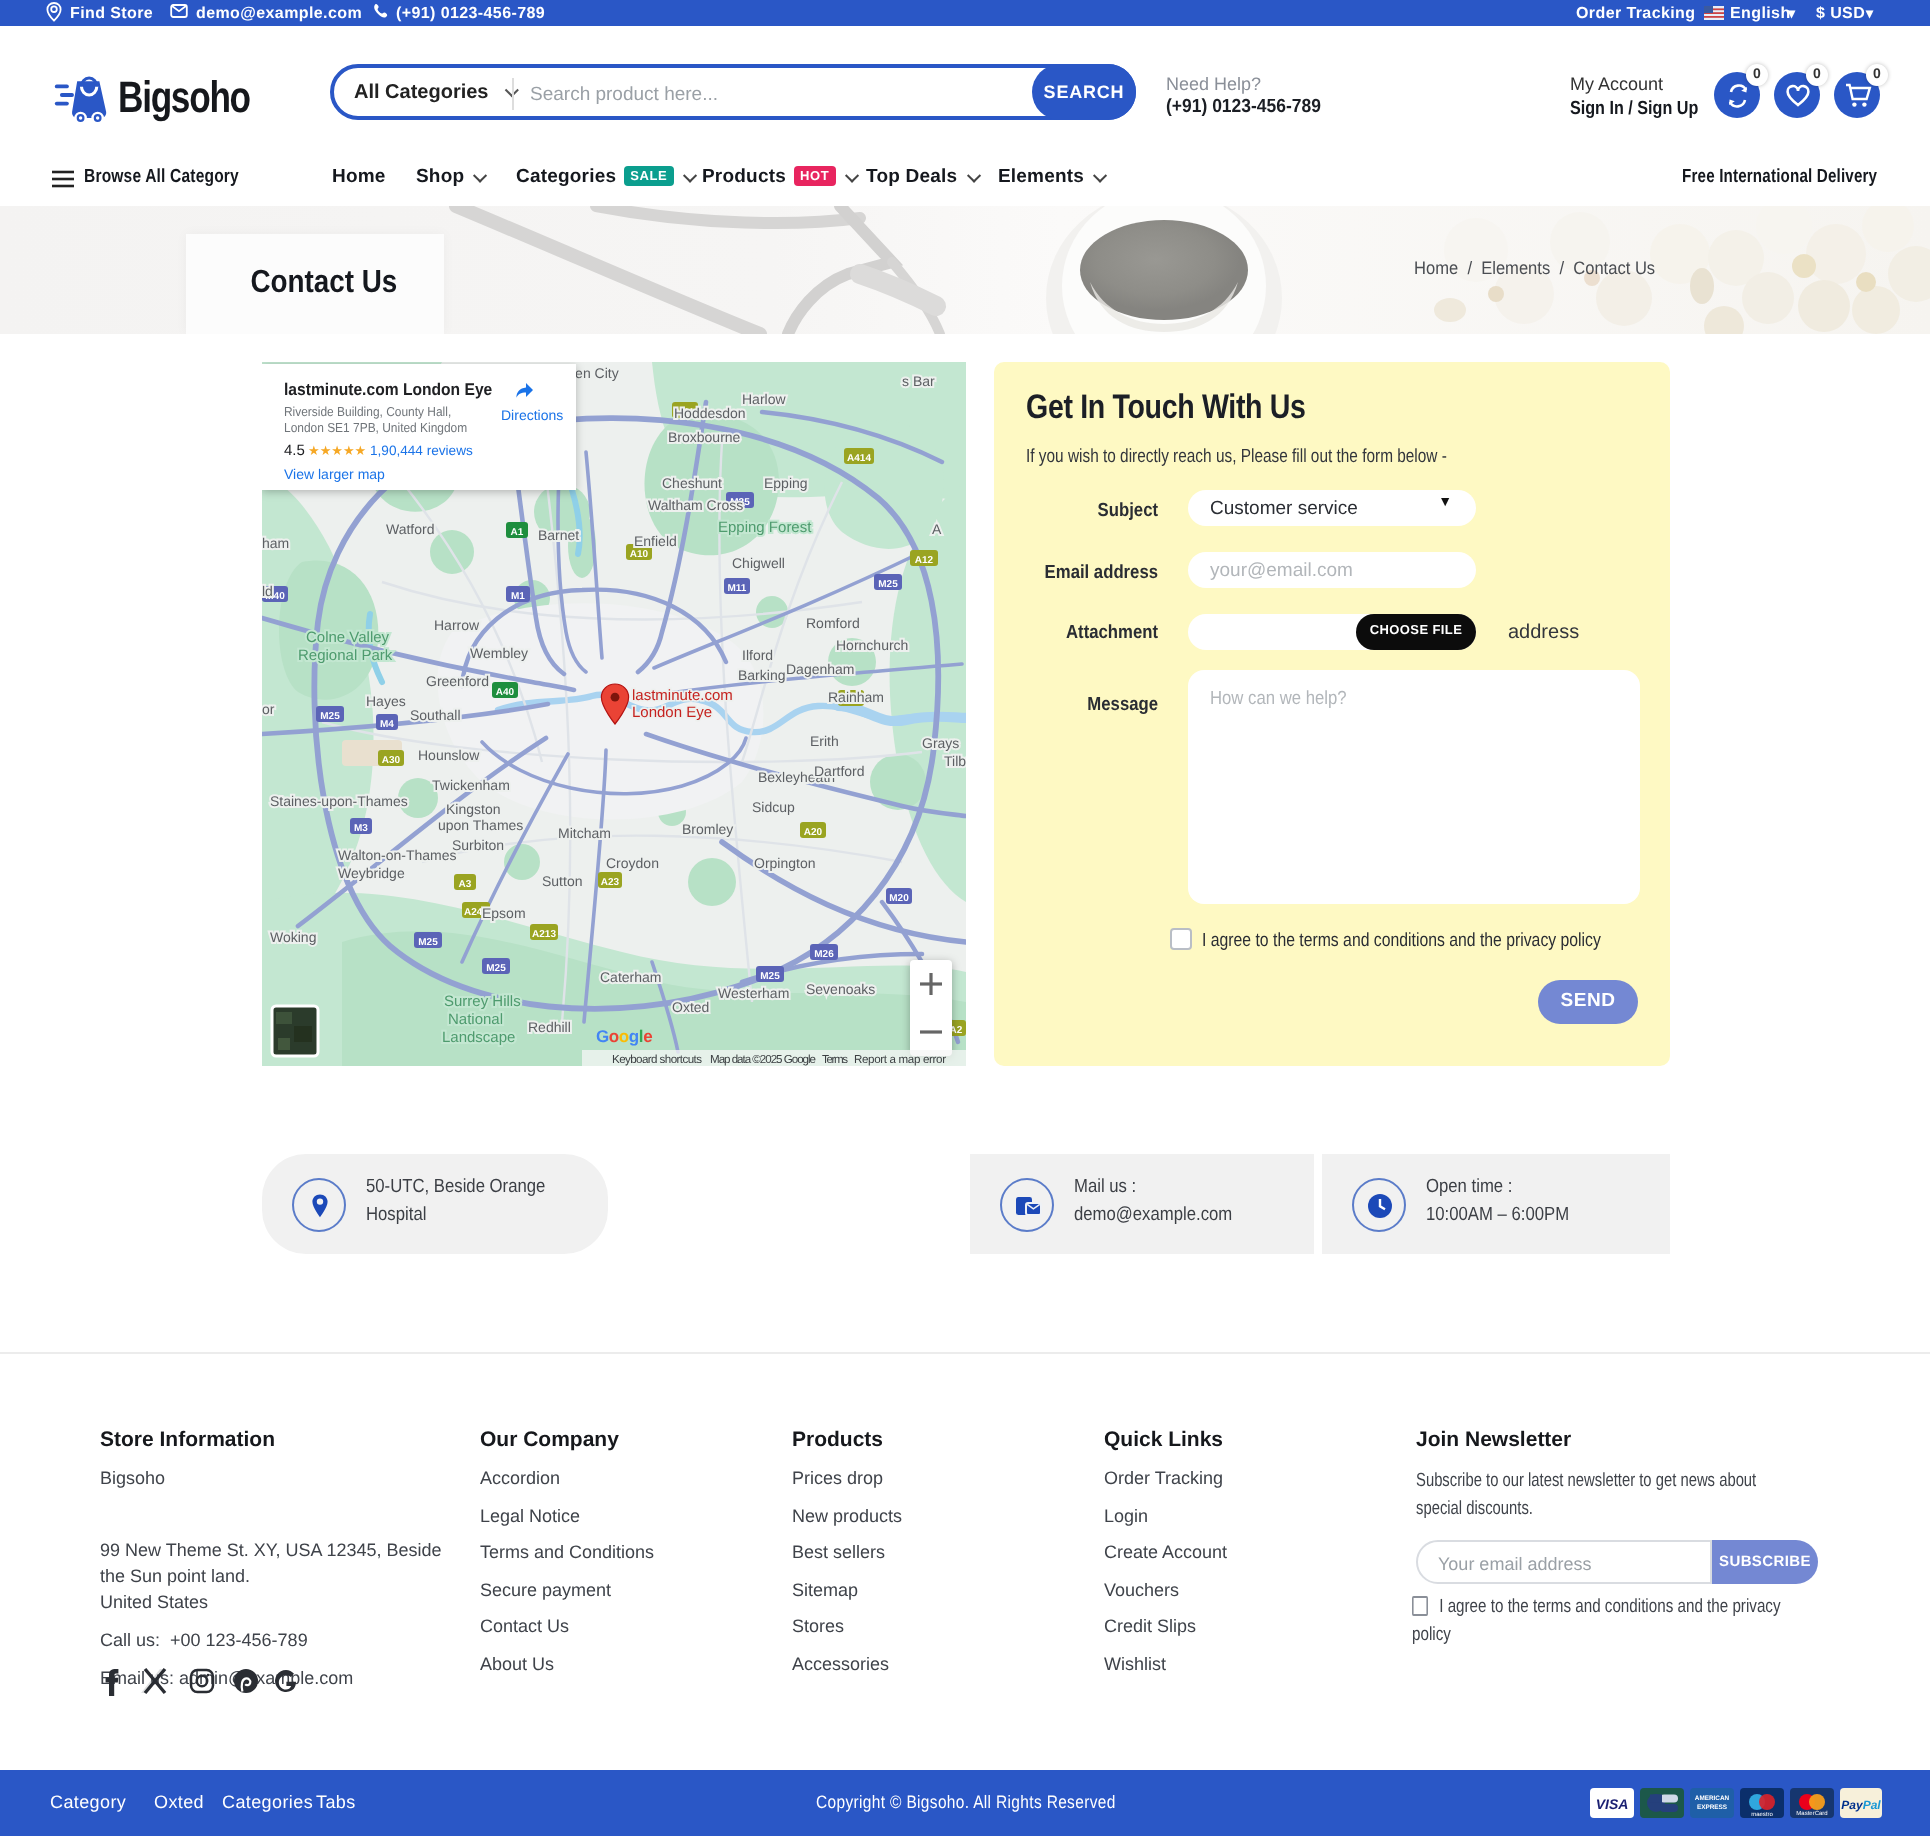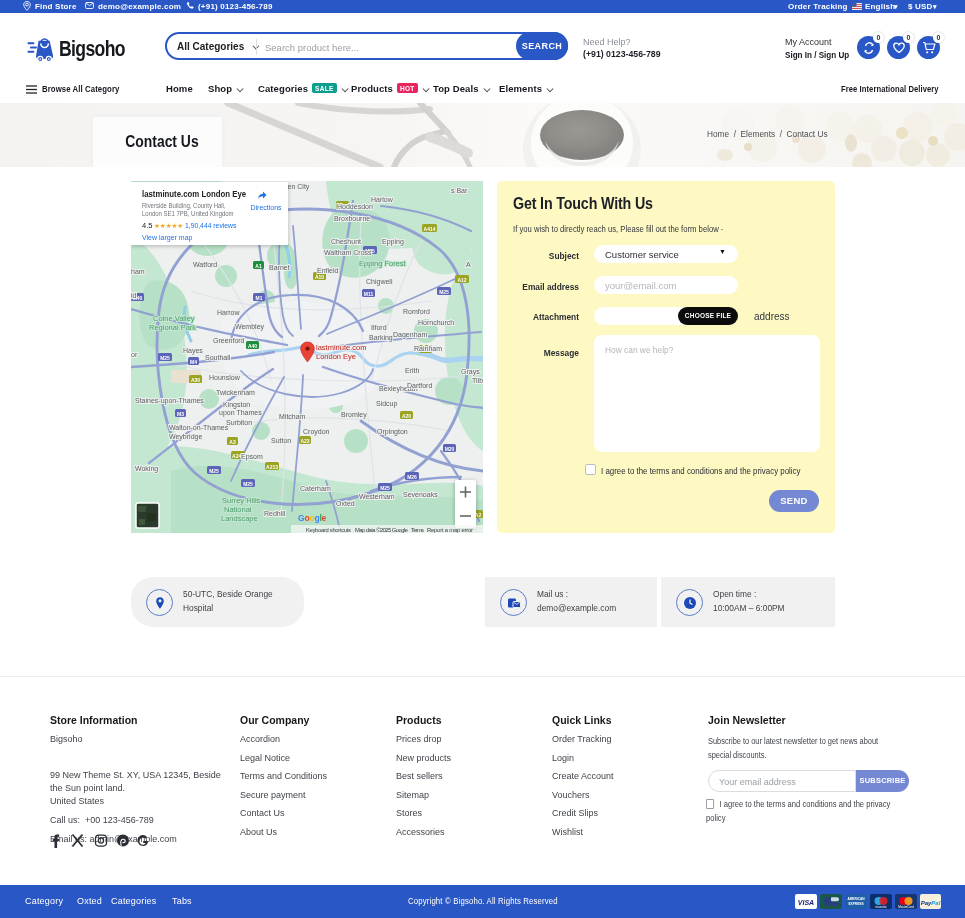--- a/index.html
+++ b/index.html
@@ -615,21 +615,21 @@
       <span style="position:absolute; left:10px; top:6px; font-size:9px; color:#9aa0a6;">Your email address</span>
     </div>
     <div style="position:absolute; left:856px; top:93px; width:53px; height:22px; background:#7488d3; border-radius:0 11px 11px 0; color:#fff; font-size:7.5px; font-weight:700; text-align:center; line-height:22px; letter-spacing:.2px;">SUBSCRIBE</div>
     <div style="position:absolute; left:706px; top:120px; width:252px; font-size:9.5px; color:#3f434a; line-height:13.5px; transform:scaleX(.8); transform-origin:left;"><span style="display:inline-block; width:10px; height:10px; border:1.2px solid #8a8f98; border-radius:1px; background:#fff; margin-right:7px; vertical-align:-1.5px;"></span>I agree to the terms and conditions and the privacy policy</div>
   </div>
 
   <div class="bottombar">
     <div class="bl" style="left:25px;">Category</div>
     <div class="bl" style="left:77px;">Oxted</div>
     <div class="bl" style="left:111px;">Categories</div>
-    <div class="bl" style="left:158px;margin-left:14px;">Tabs</div>
+    <div class="bl" style="left:158px;">Tabs</div>
     <div class="bl" style="left:408px; transform:scaleX(.86); transform-origin:left;">Copyright © Bigsoho. All Rights Reserved</div>
     <svg style="position:absolute; right:24px; top:8.5px;" width="146" height="16" viewBox="0 0 146 16">
       <g font-family="Liberation Sans, sans-serif">
         <rect x="0" width="22" height="15" rx="2" fill="#fff"></rect>
         <text x="11" y="10.5" font-size="7" font-weight="bold" font-style="italic" fill="#1a1f71" text-anchor="middle">VISA</text>
         <rect x="25" width="22" height="15" rx="2" fill="#1c584a"></rect>
         <circle cx="33" cy="7.5" r="4.5" fill="#25407c"></circle>
           <rect x="35" y="3.2" width="9" height="4" rx="2" fill="#cfd9e8"></rect>
           <rect x="35" y="8" width="9" height="4" rx="2" fill="#25407c"></rect>
           <rect x="30" y="3.2" width="6" height="4" fill="#25407c"></rect>

